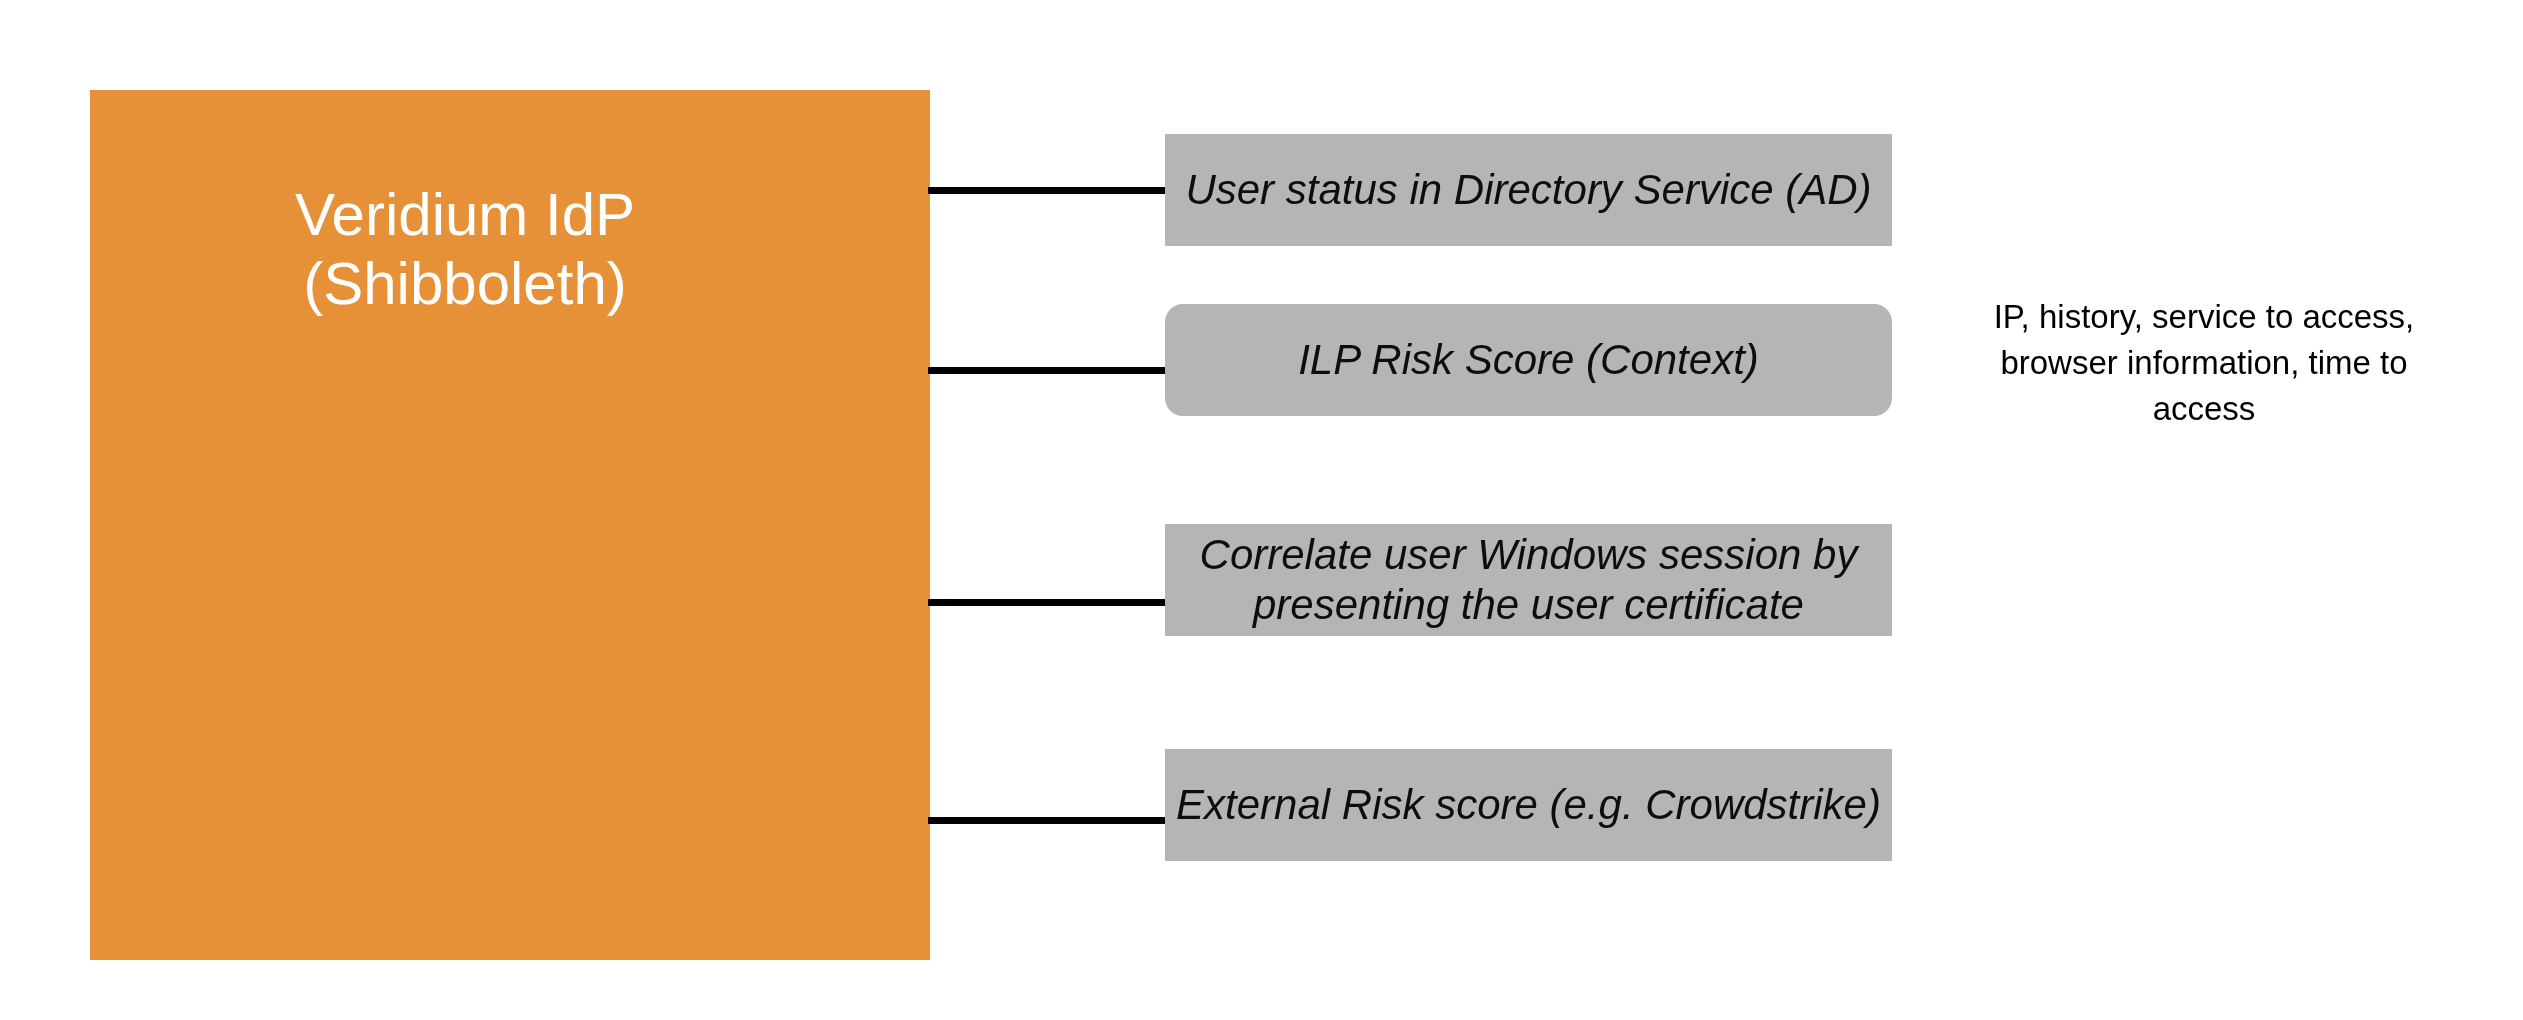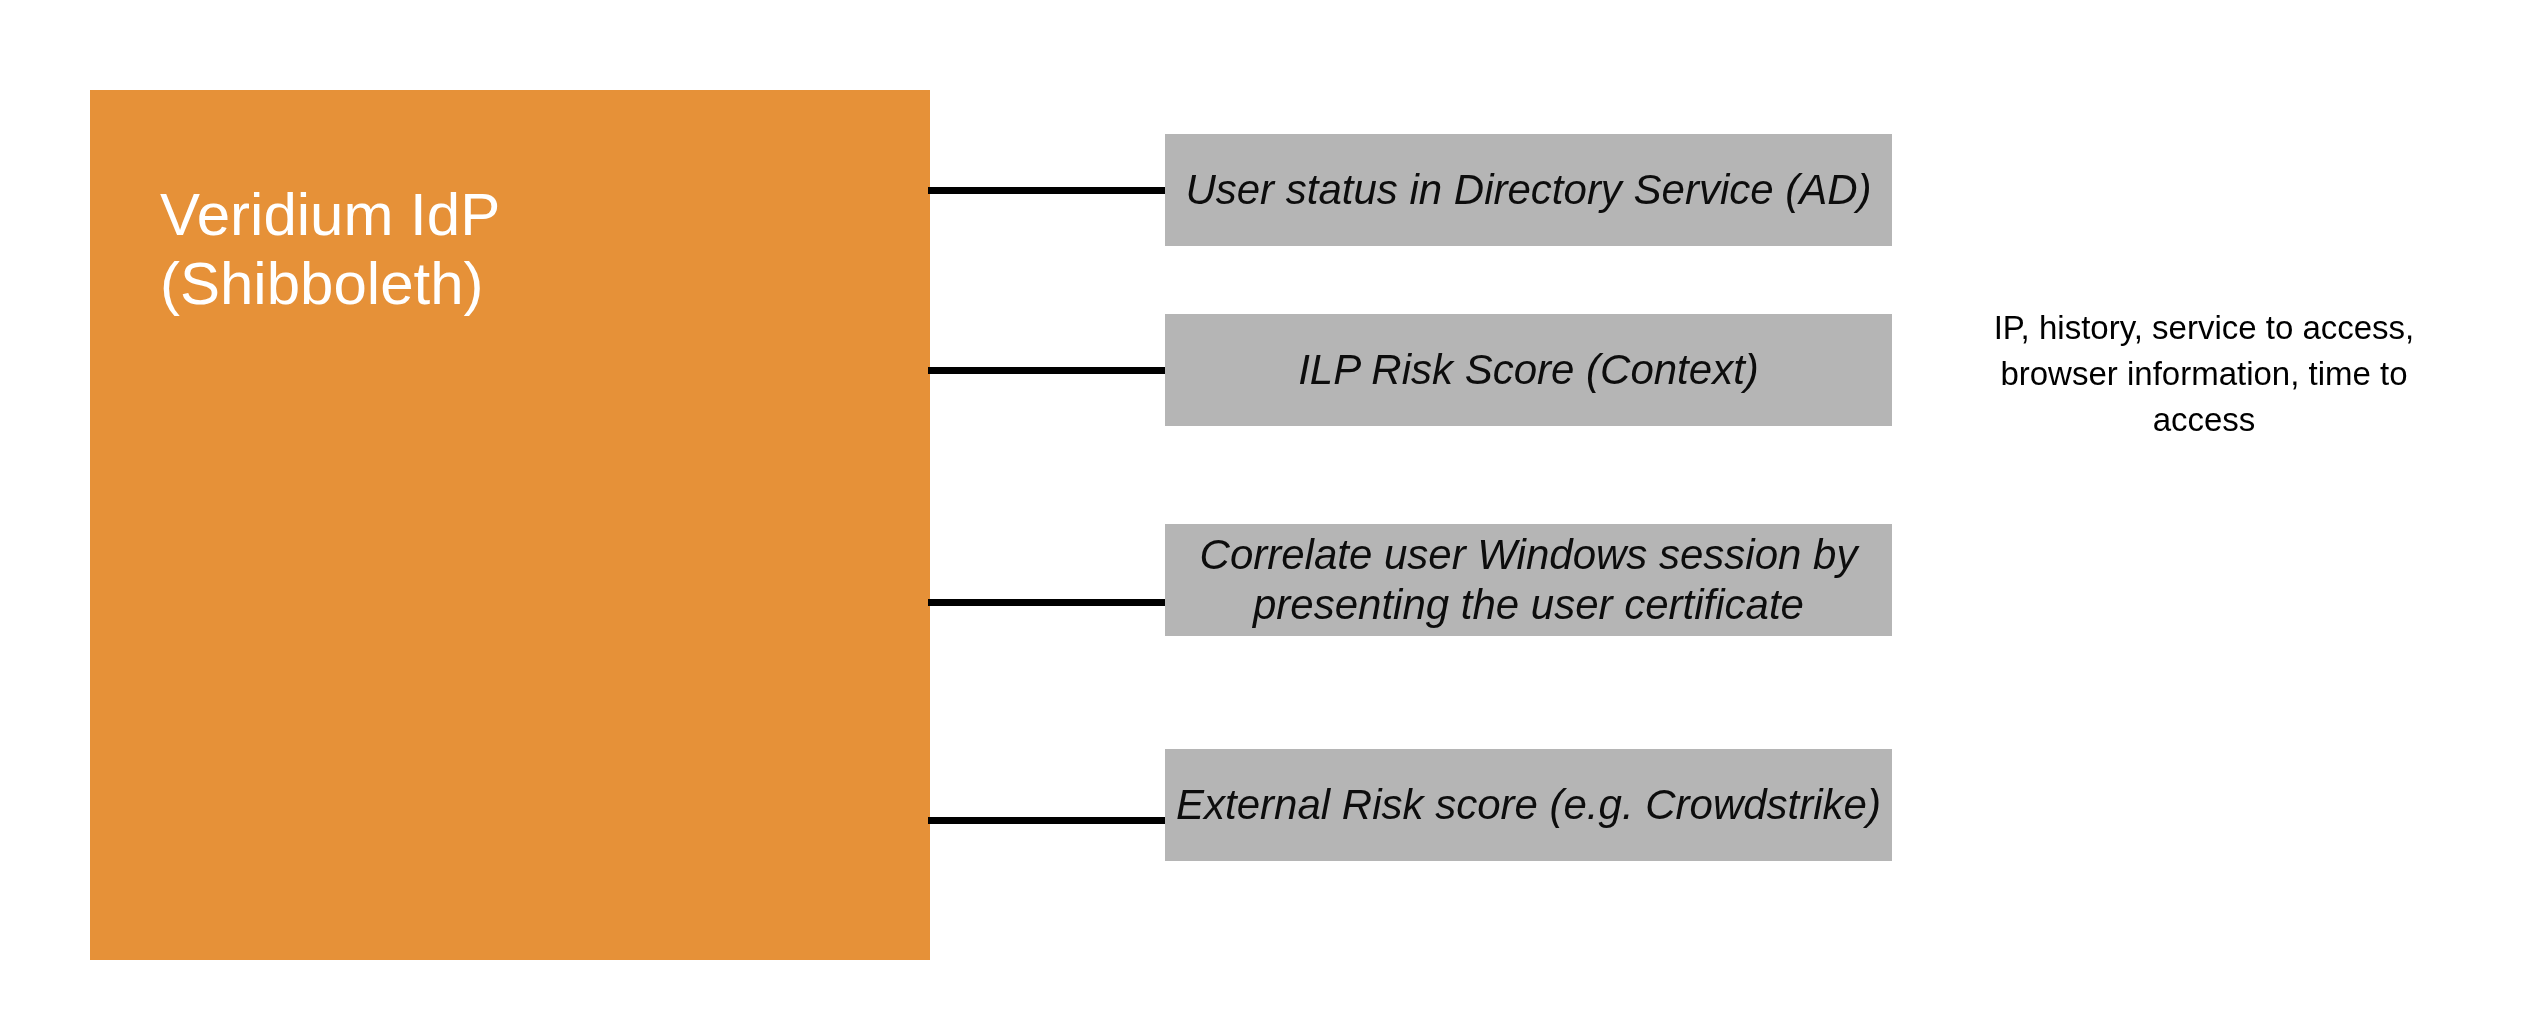--- a/index.html
+++ b/index.html
@@ -21,21 +21,21 @@
     top: 90px;
     width: 840px;
     height: 870px;
     background: #E69138;
   }
   .main-box-title {
     position: absolute;
     left: 160px;
     top: 180px;
     width: 610px;
-    text-align: left;
+    text-align: center;
     font-size: 60px;
     line-height: 69px;
     color: #ffffff;
     white-space: pre-line;
   }
   .connector {
     position: absolute;
     left: 928px;
     width: 239px;
     height: 7px;
@@ -50,34 +50,34 @@
     left: 1165px;
     width: 727px;
     height: 112px;
     background: #B5B5B5;
     display: flex;
     align-items: center;
     justify-content: center;
     font-style: italic;
   }
   .factor-box.b1 { top: 134px; }
-  .factor-box.b2 { top: 314px; }
+  .factor-box.b2 { top: 304px; border-radius: 18px; }
   .factor-box.b3 { top: 524px; }
   .factor-box.b4 { top: 749px; }
   .factor-box-label {
     font-size: 42px;
     line-height: 50px;
     color: #0d0d0d;
     text-align: center;
     white-space: pre-line;
   }
   .side-note {
     position: absolute;
     left: 1958px;
-    top: 305px;
+    top: 294px;
     width: 492px;
     text-align: center;
     font-size: 33px;
     line-height: 46px;
     color: #000000;
     white-space: pre-line;
   }
 </style>
 </head>
 <body>

